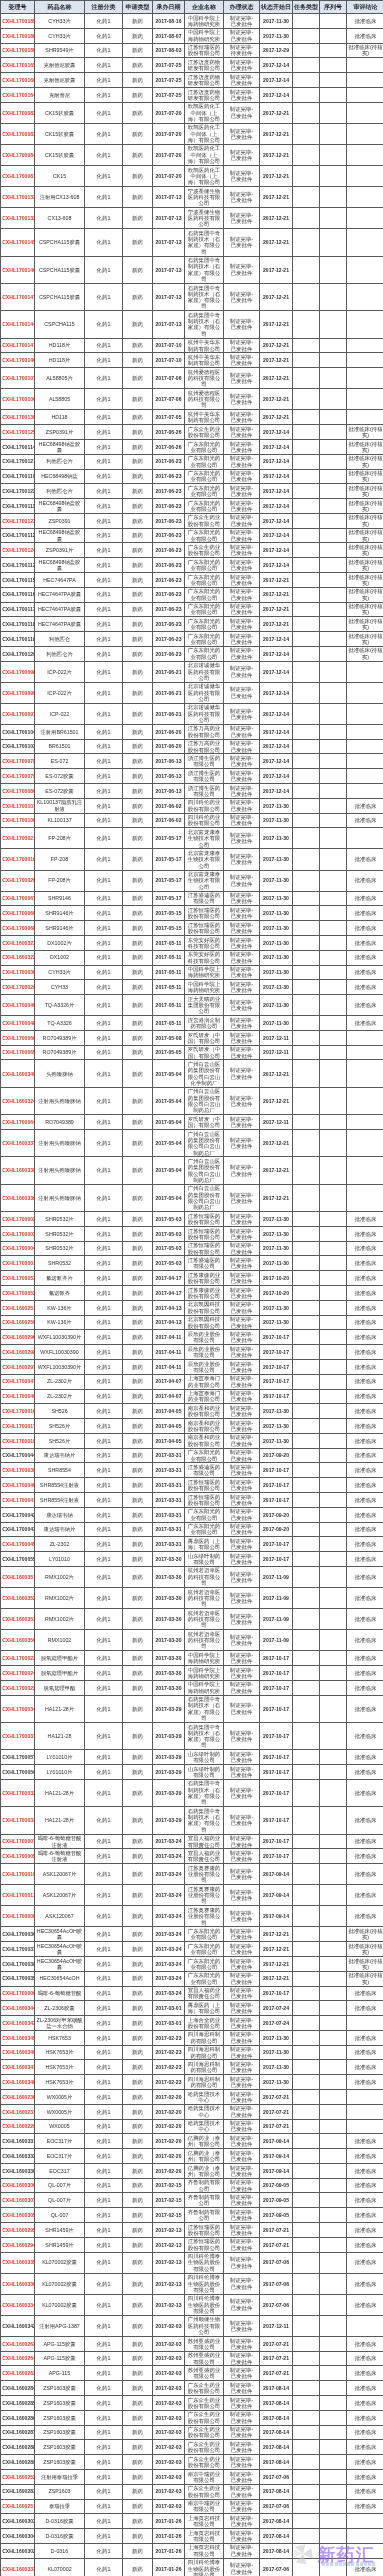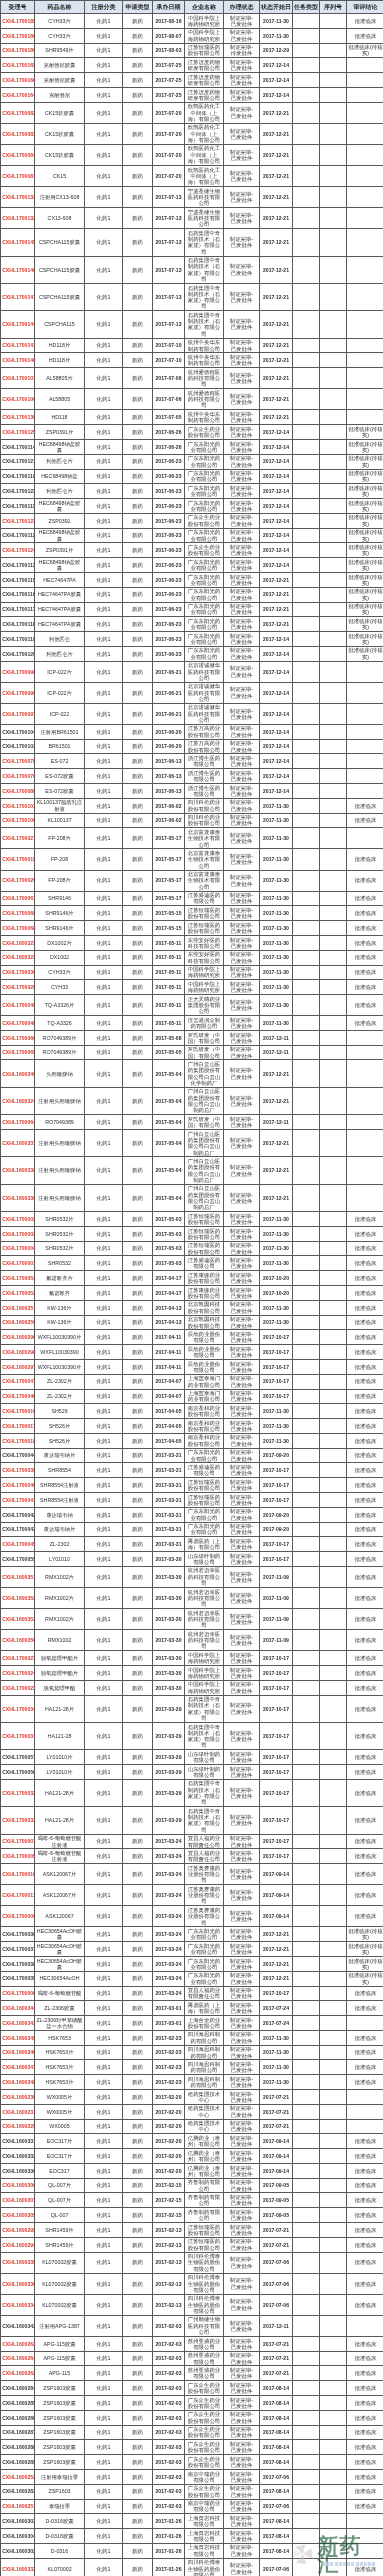--- a/index.html
+++ b/index.html
@@ -14,21 +14,21 @@
   td.no{font-size:5.1px;font-weight:bold;letter-spacing:0;white-space:nowrap;}
   td.no.red{color:#e03a2f;}
   td.no.black{color:#3a3a3a;}
   td.date{font-size:5.1px;font-weight:bold;white-space:nowrap;}
   td.status{white-space:pre-line;}
   td.drug{font-size:5.3px;}
   td.company{font-size:5.4px;}
   td.concl{font-size:5.4px;}
   .watermark{position:absolute;left:291px;top:2538px;width:92px;height:34px;
              display:flex;align-items:center;pointer-events:none;opacity:.62;}
-  .wm-text{font-size:21px;font-weight:bold;color:#14532d;letter-spacing:1.2px;line-height:18px;}
+  .wm-text{font-size:18px;font-weight:bold;color:#8b5cf6;letter-spacing:1.2px;line-height:18px;}
   .wm-sub{position:absolute;left:31px;top:24px;width:55px;height:4.2px;border-radius:1.8px;
           background:repeating-linear-gradient(90deg,rgba(150,172,214,.75) 0 3px,rgba(150,172,214,.15) 3px 4.2px);}
 </style>
 </head>
 <body>
 
 <table>
   <colgroup>
       <col style="width: 34px;">
       <col style="width: 50px;">

